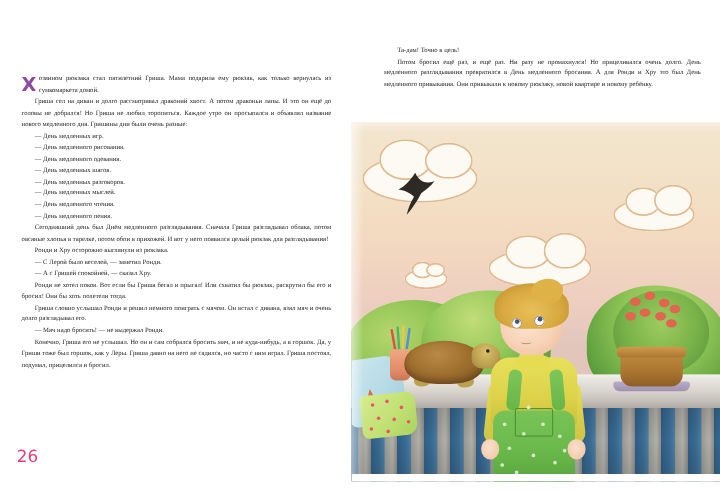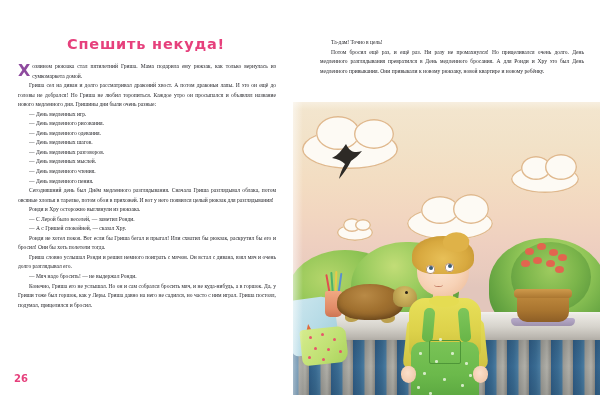--- a/index.html
+++ b/index.html
@@ -59,22 +59,22 @@
     font-weight: bold;
     font-size: 16px;
     line-height: 15px;
     margin: 1px 2px 0 0;
   }
   #page-number-left {
     position: absolute;
     left: 14px; top: 373px;
     color: #e6407c;
     font-family: "DejaVu Sans", sans-serif;
-    font-weight: bold;
-    font-size: 10px;
+    font-weight: normal;
+    font-size: 14px;
   }
 
   
   #page-right {
     position: absolute;
     left: 300px; top: 0;
     width: 300px; height: 411px;
     background: #ffffff;
   }
   #right-text {
@@ -406,21 +406,20 @@
     background: #ffffff;
   }
 </style>
 </head>
 <body>
 
 <div id="spread">
 
   <div id="page-left">
 
-    <div id="story-title">Спешить некуда!</div>
 
     <div id="left-text">
 
       <p id="dropcap-para"><span id="dropcap">Х</span><span>озяином рюкзака стал пятилетний Гриша. Мама подарила ему рюкзак, как только вернулась из сумкомаркета домой.</span></p>
 
       <p class="indent">Гриша сел на диван и долго рассматривал драконий хвост. А потом драконьи лапы. И это он ещё до головы не добрался! Но Гриша не любил торопиться. Каждое утро он просыпался и объявлял название нового медленного дня. Гришины дни были очень разные:</p>
 
       <p class="dash-line">— День медленных игр.</p>
       <p class="dash-line">— День медленного рисования.</p>
       <p class="dash-line">— День медленного одевания.</p>

